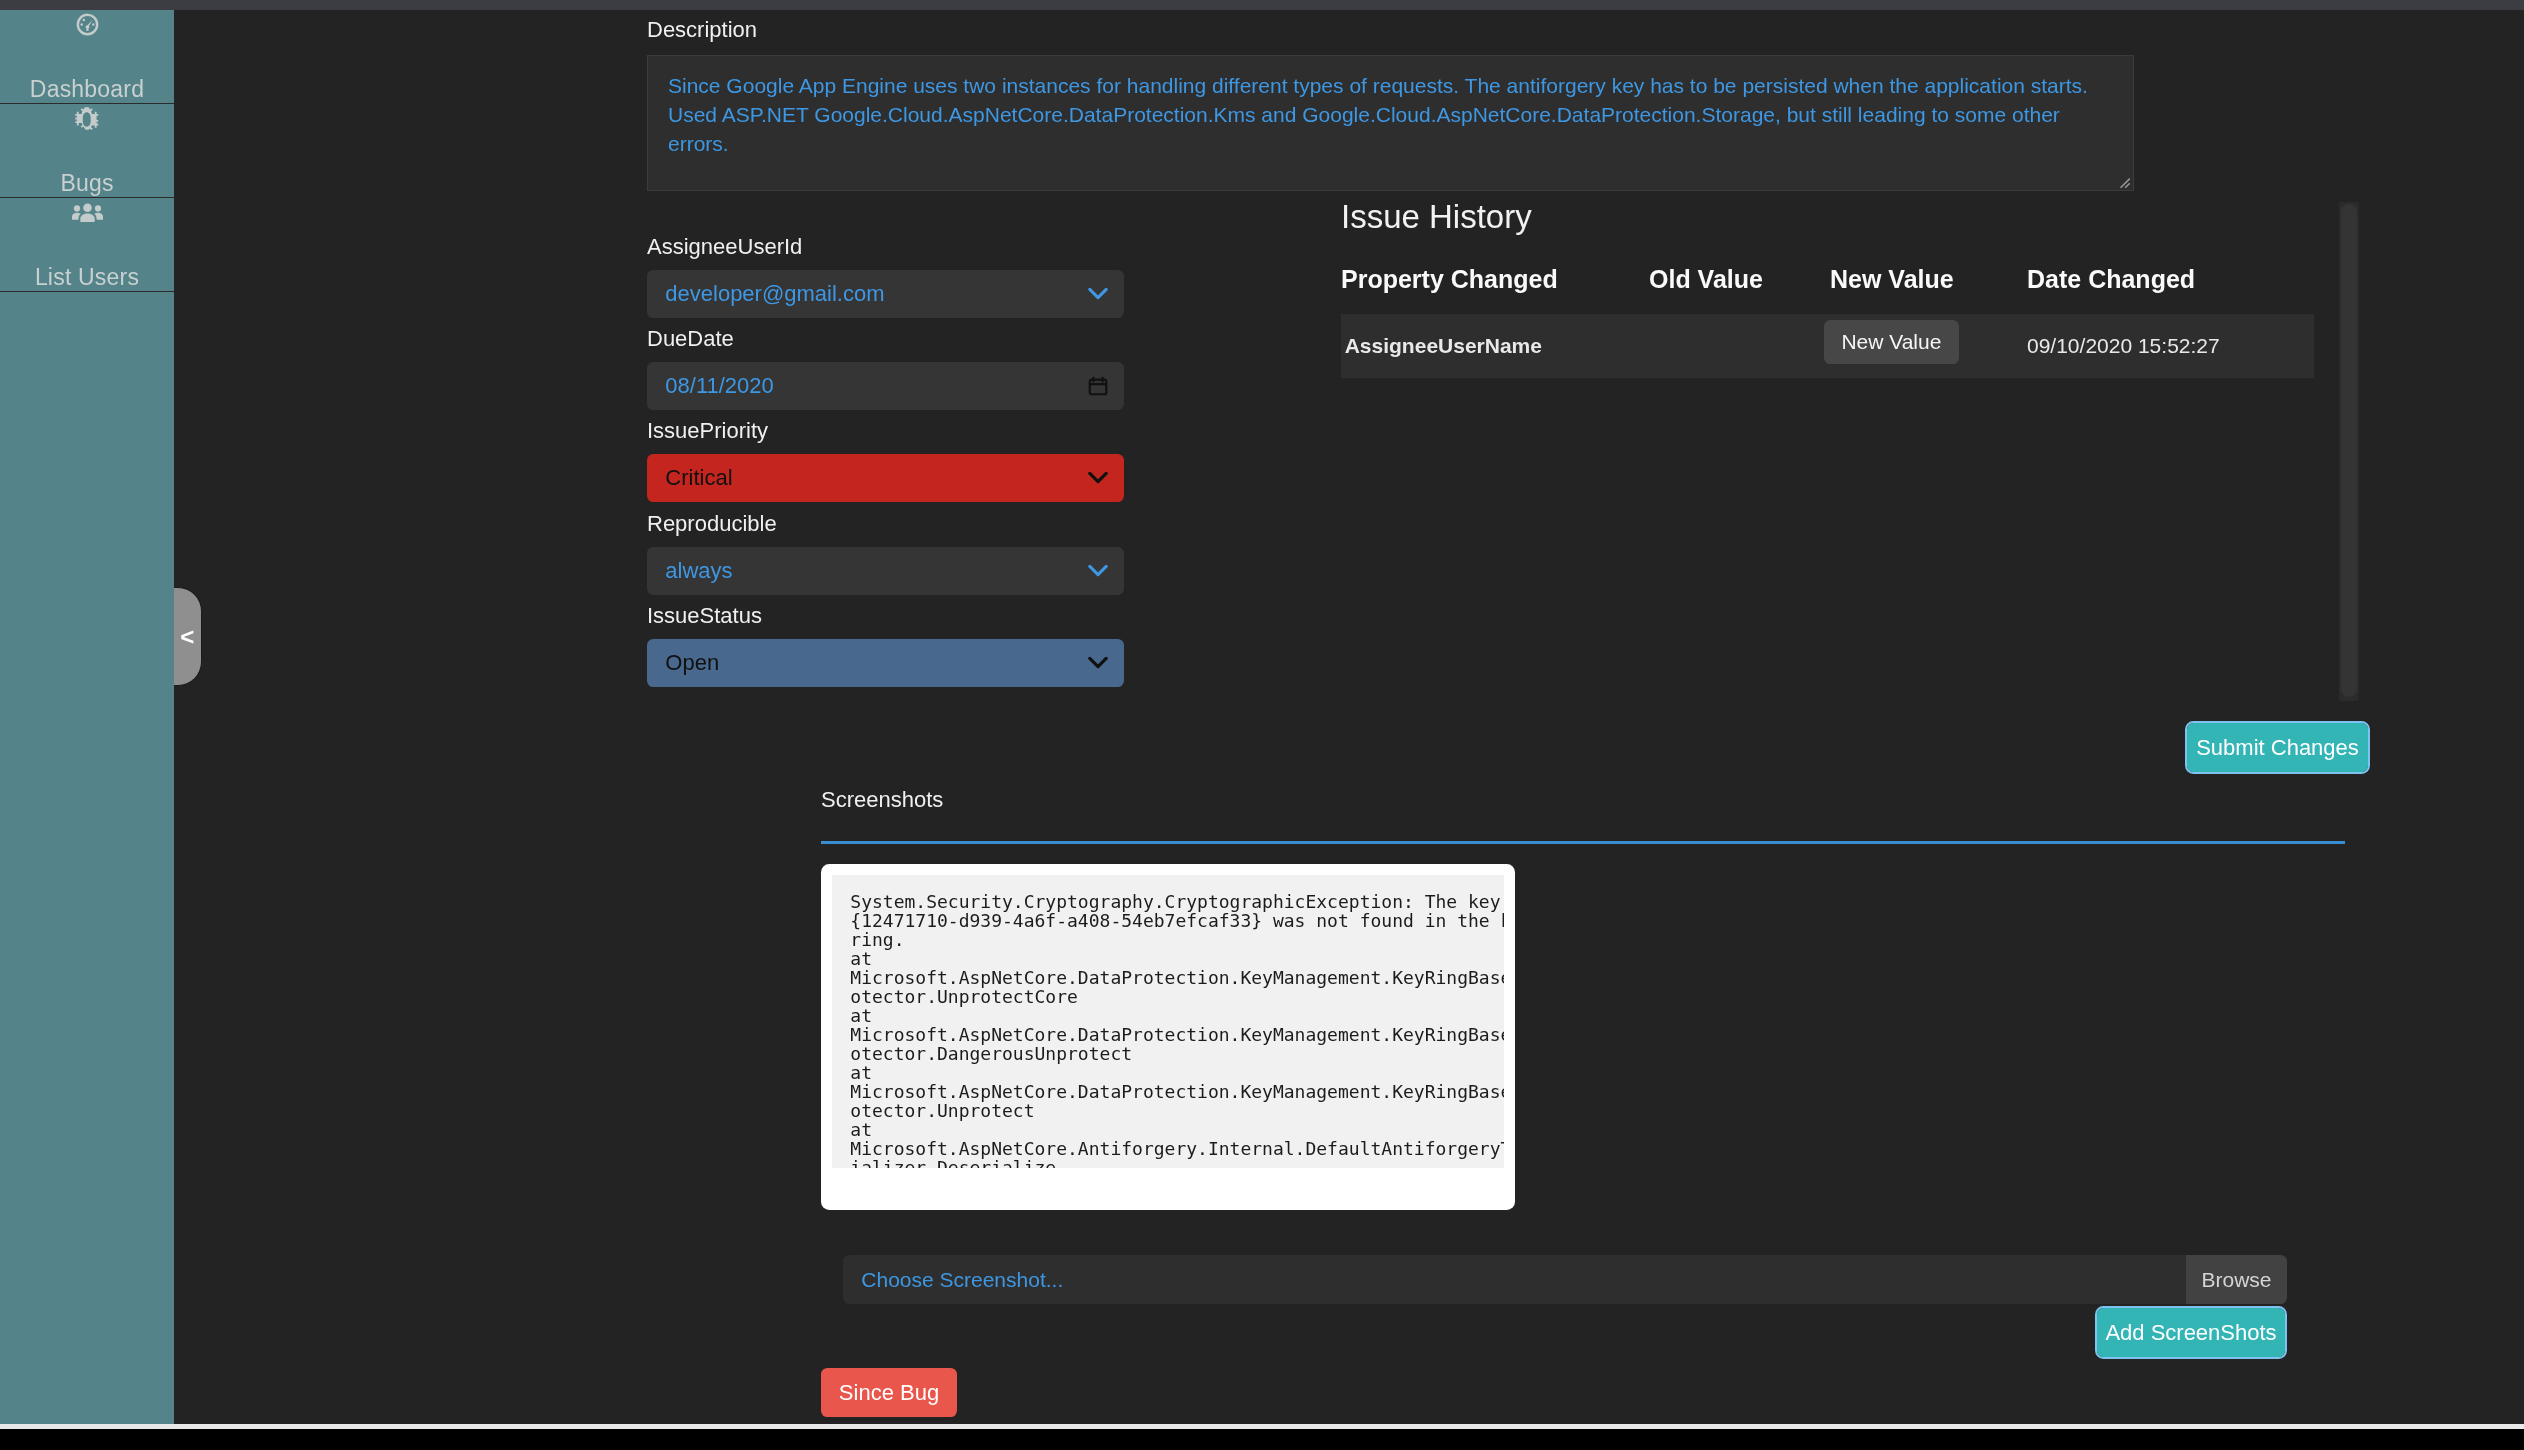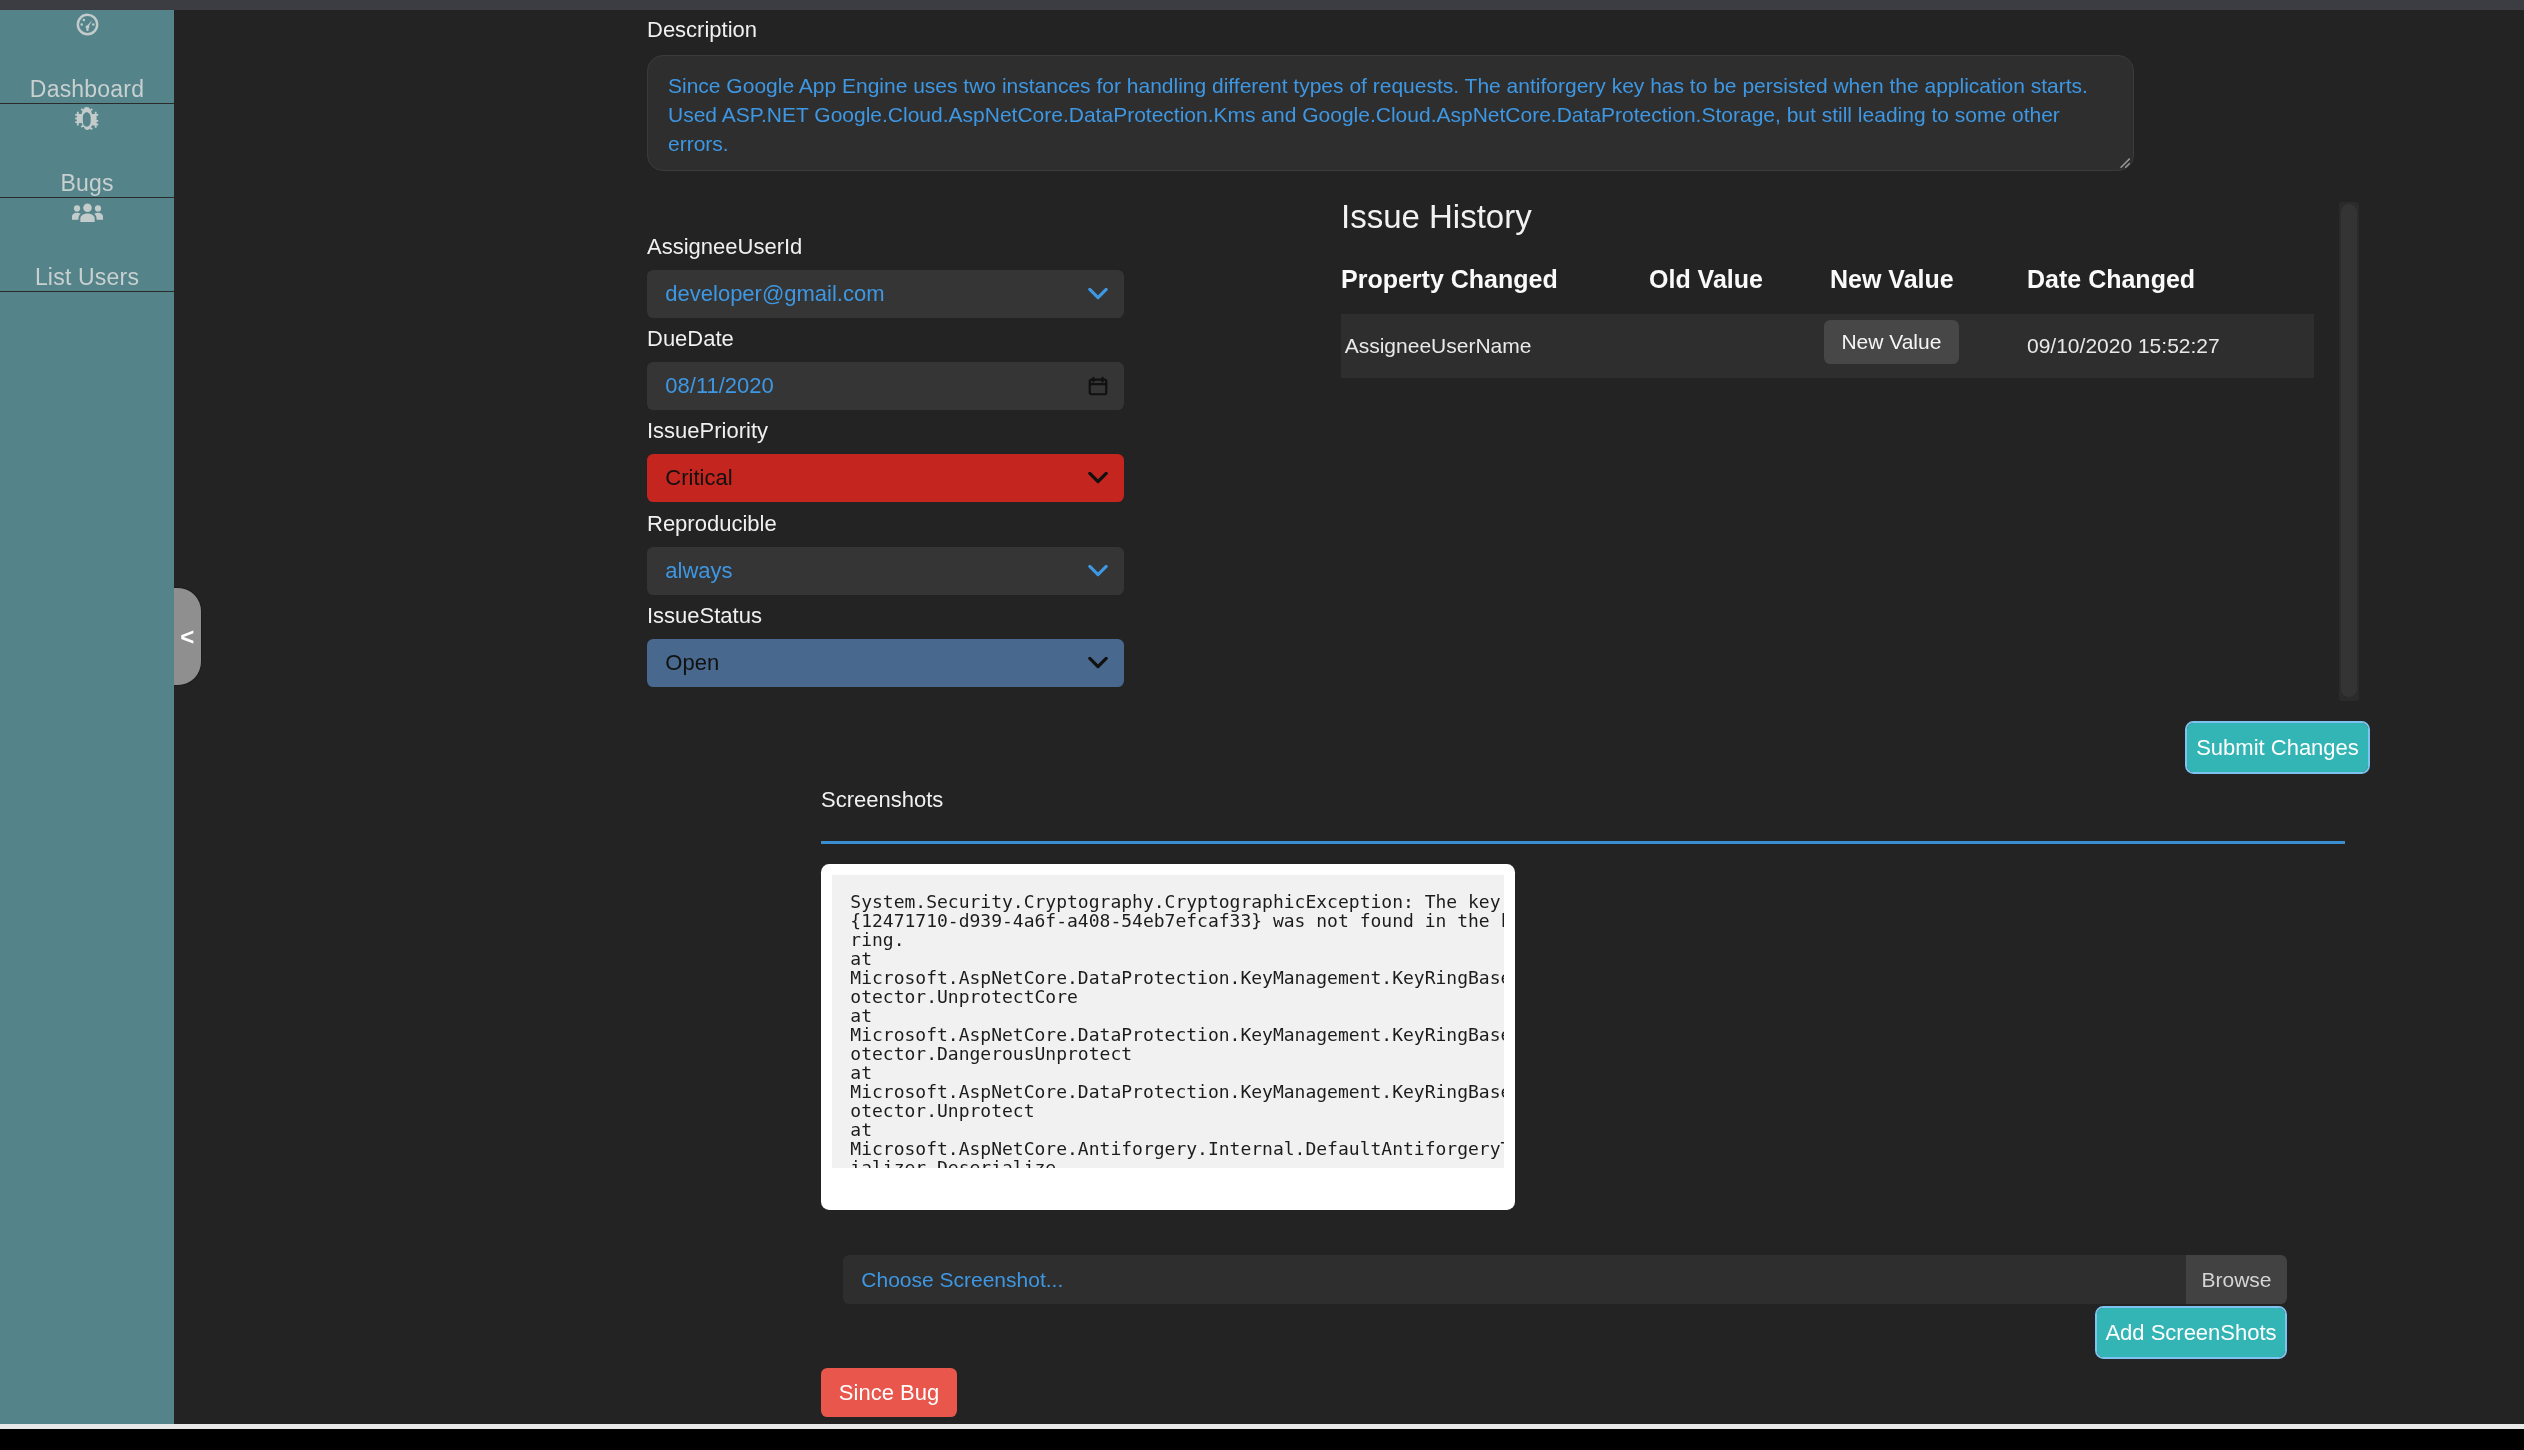--- a/index.html
+++ b/index.html
@@ -86,24 +86,24 @@
     font-size: 22px;
     font-weight: 400;
   }
 
   
   .desc-wrap {
     position: absolute; left: 473px; top: 7.3px; width: 1487px;
   }
   .desc-label { margin-bottom: 12px; }
   .textarea-box {
-    width: 1487px; height: 116px;
+    width: 1487px; height: 136px;
     background: #2e2e2e;
     border: 0.9px solid #3b3b3b;
-    border-radius: 16px;
+    border-radius: 0;
     padding: 14.7px 20px;
     color: #3e97e3;
     font-size: 21px;
     line-height: 29px;
     position: relative;
     overflow: hidden;
     cursor: text;
   }
   .resize-grip {
     position: absolute; right: 3.7px; bottom: 2.7px;
@@ -161,21 +161,21 @@
     font-size: 25px;
     font-weight: bold;
     padding: 0 0 20px 0;
   }
   table.hist td {
     color: #e9e9e9;
     font-size: 21px;
     padding: 20px 0;
     background: #2e2e2e;
   }
-  table.hist td:first-child { padding-left: 3.7px; }
+  table.hist td:first-child { padding-left: 3.7px; font-weight: bold; }
   .col-a { width: 308px; }
   .col-b { width: 181px; }
   .col-c { width: 197px; }
   .col-d { width: 287px; }
 
   .value-badge {
     position: absolute; left: 1650px; top: 310px;
     background: #474747;
     color: #f5f5f5;
     font-size: 21px;

